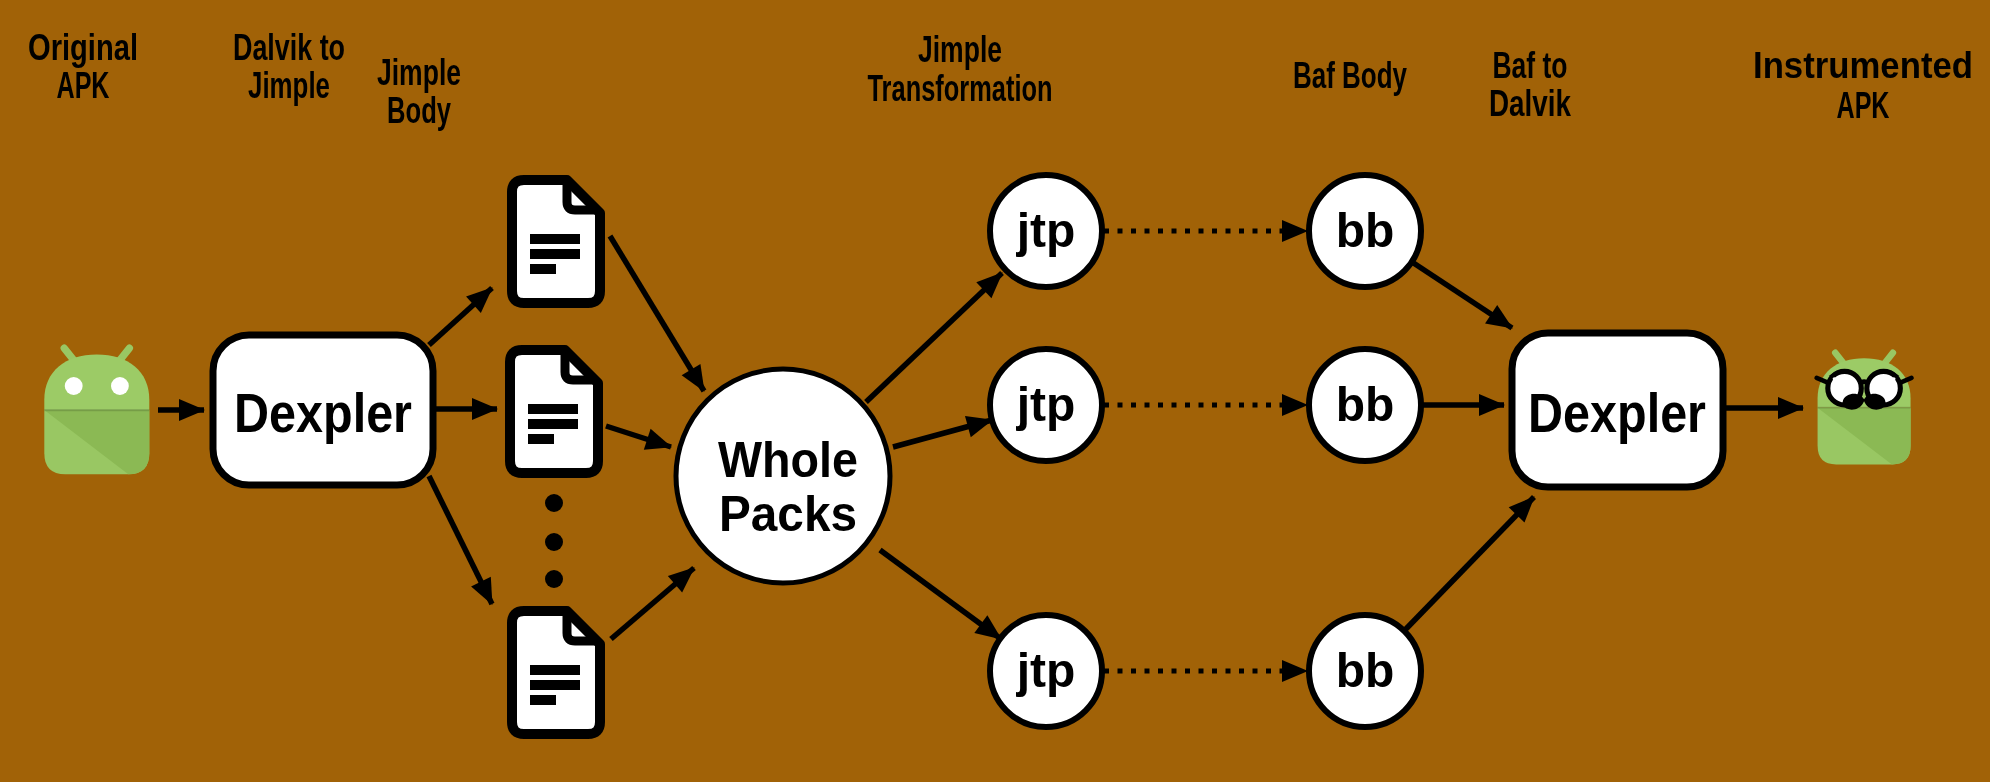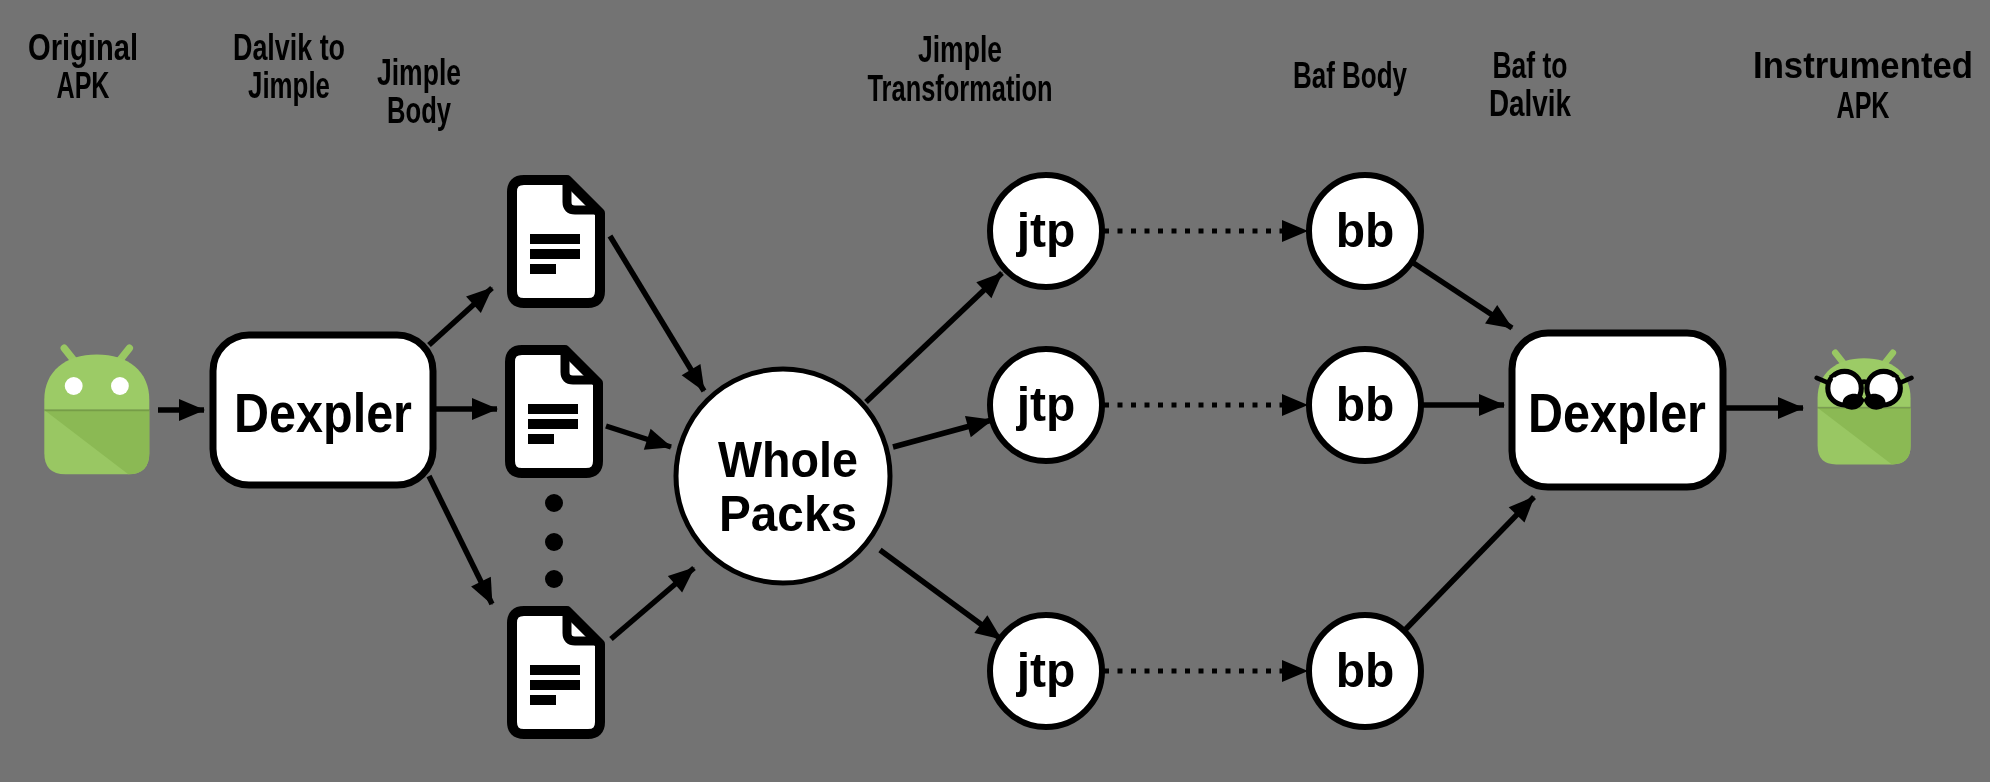--- a/index.html
+++ b/index.html
@@ -1,16 +1,16 @@
 <!DOCTYPE html>
 <html><head>
 <meta charset="utf-8">
 <style>
   html,body{margin:0;padding:0;background:#fff}
-  .stage{position:relative;width:1990px;height:782px;background:#737373;overflow:hidden}
+  .stage{position:relative;width:1990px;height:782px;background:#a16207;overflow:hidden}
   svg{display:block}
   .lbl{font:700 37px "Liberation Sans",sans-serif;fill:#000;text-anchor:middle}
   .t-big{font:700 56px "Liberation Sans",sans-serif;fill:#000;text-anchor:middle}
   .t-mid{font:700 50px "Liberation Sans",sans-serif;fill:#000;text-anchor:middle}
   .t-sm{font:700 48px "Liberation Sans",sans-serif;fill:#000;text-anchor:middle}
   .arrow{stroke:#000;stroke-width:5.5;fill:none}
   .arrow-dotted{stroke:#000;stroke-width:5;stroke-dasharray:5 8.5;fill:none}
   .node{fill:#fff;stroke:#000}
   .ink{fill:#000}
   .ink-stroke{stroke:#000;fill:none}

